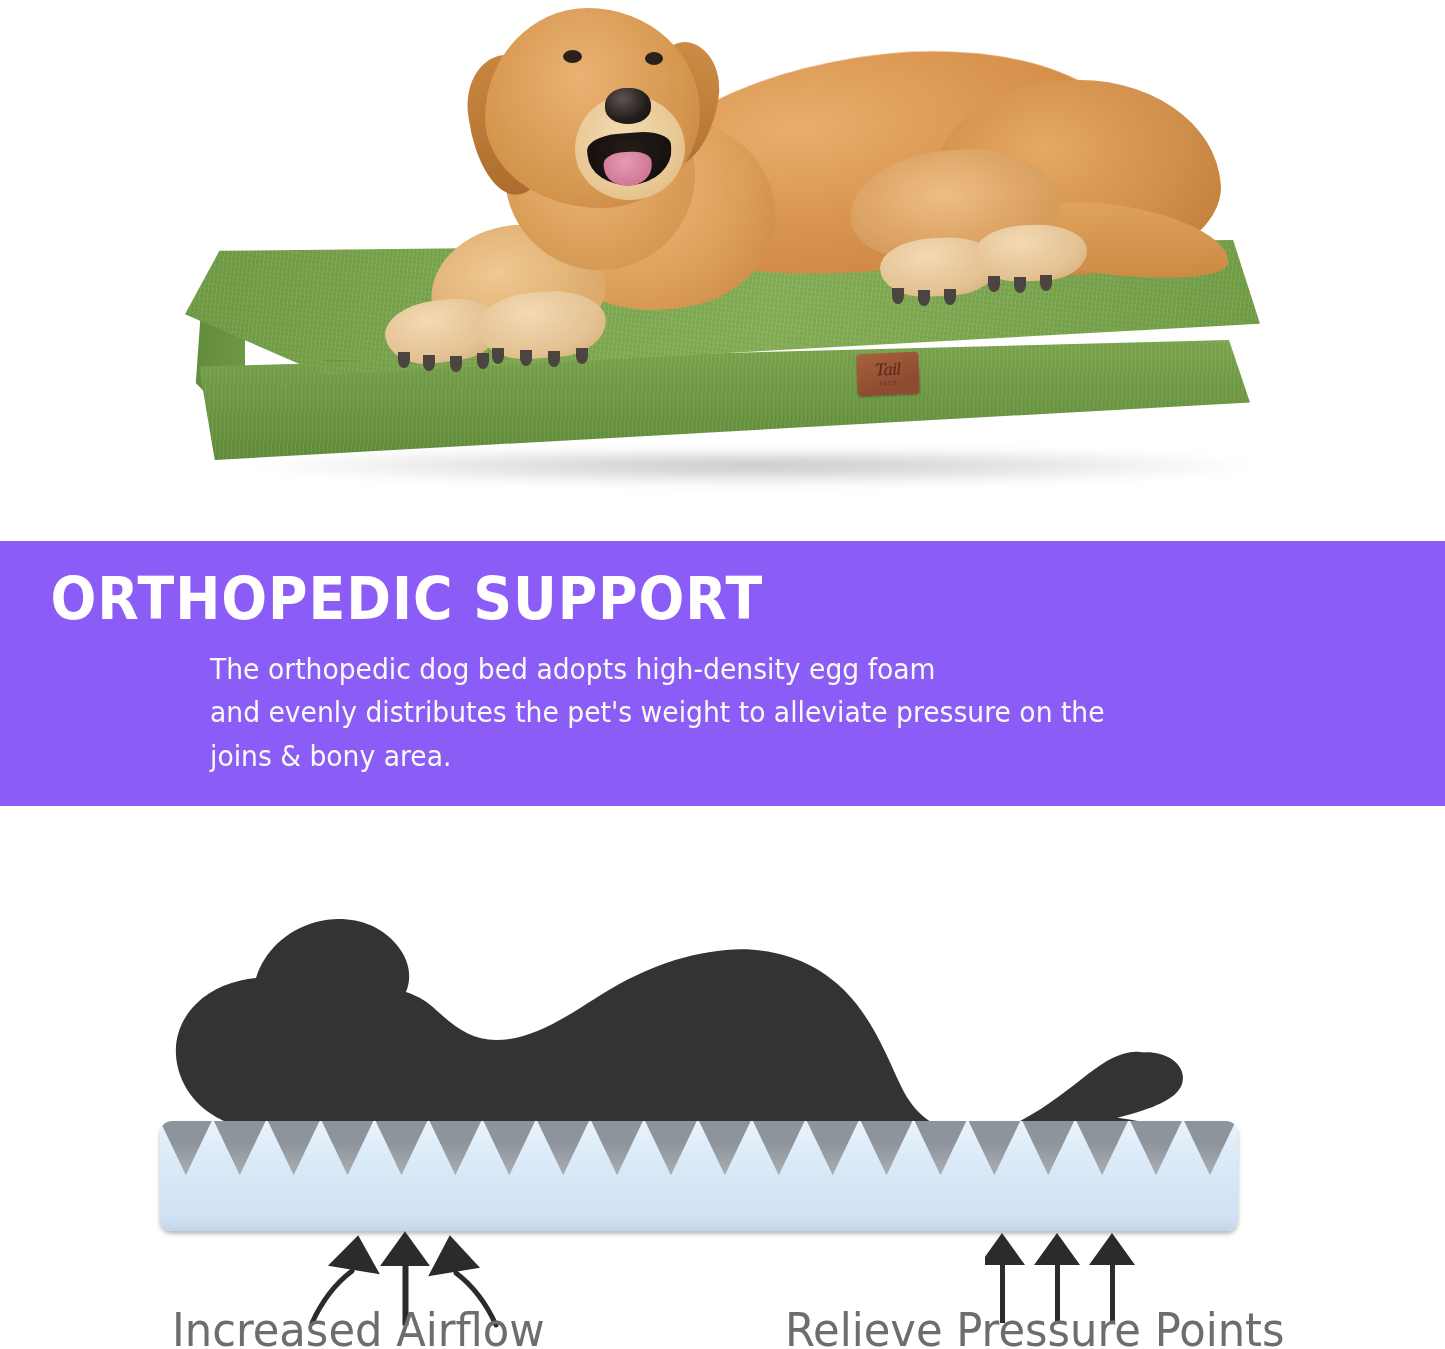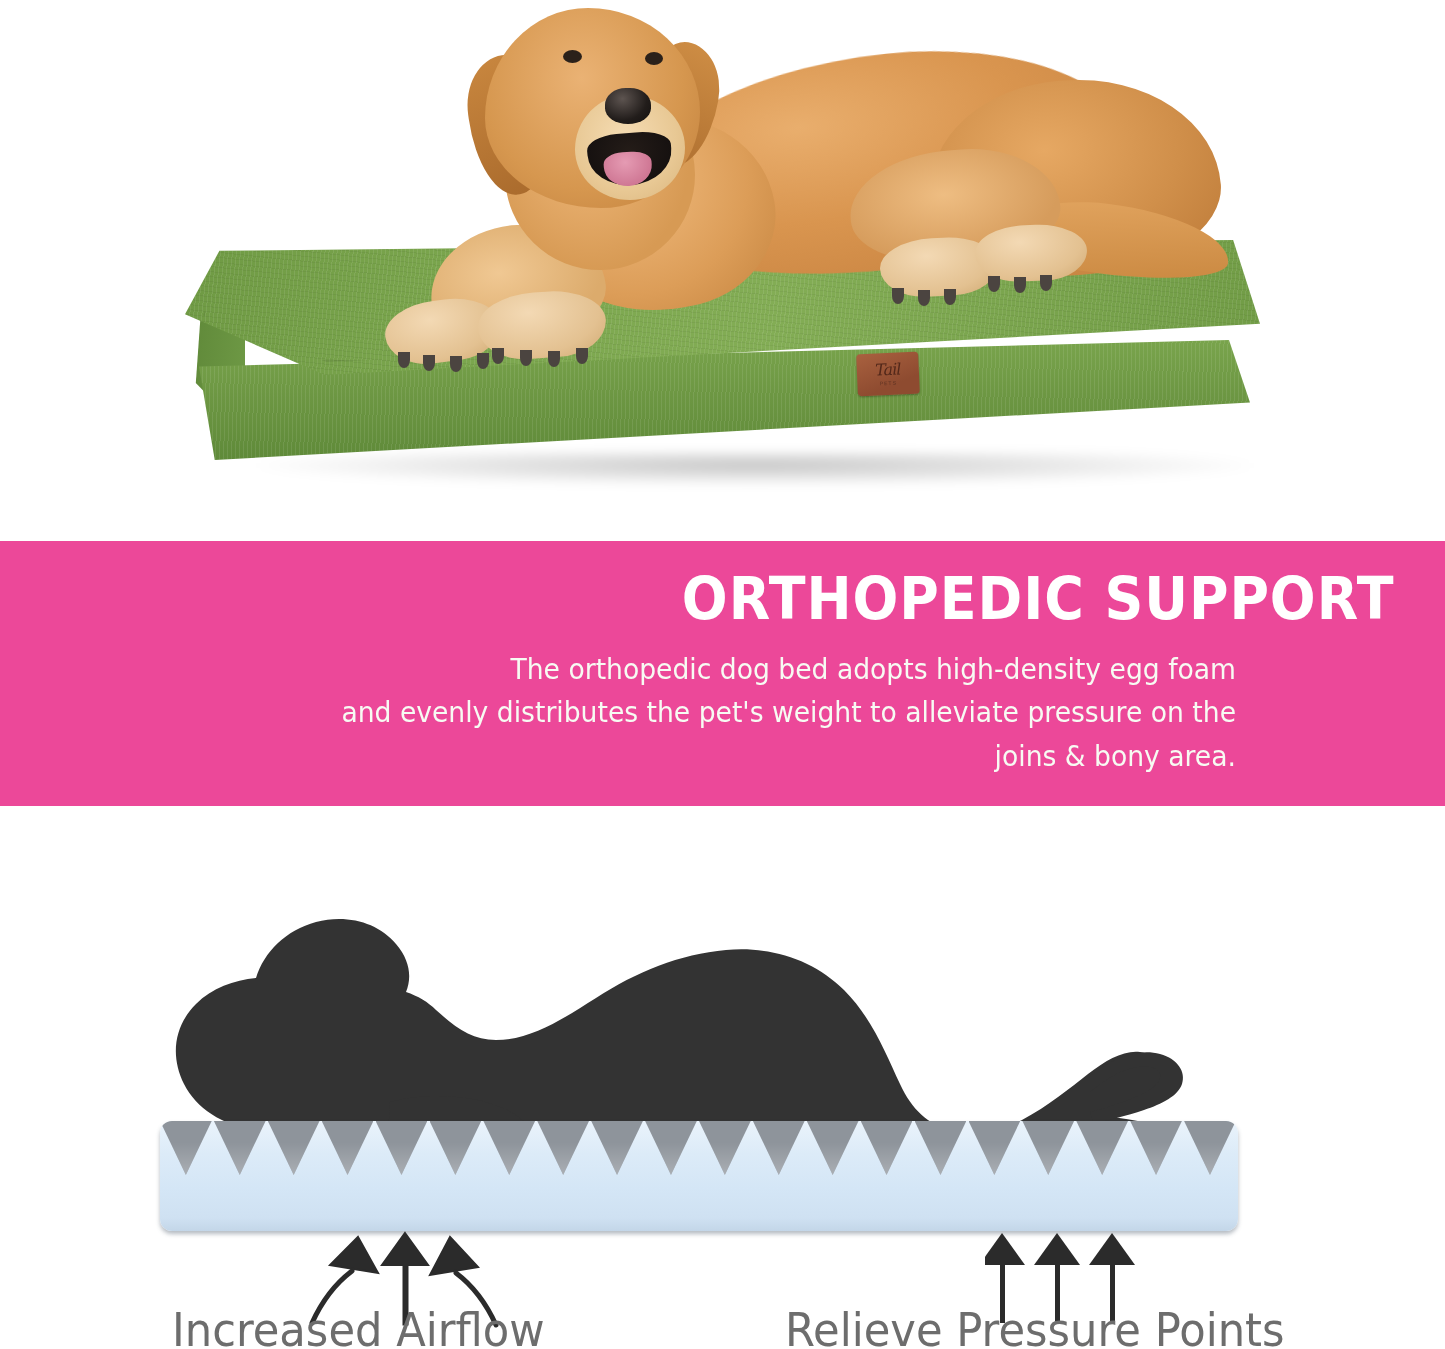--- a/index.html
+++ b/index.html
@@ -179,22 +179,22 @@
   .leg-fur-b { left:850px; top:150px; width:210px; height:110px;
     background: radial-gradient(ellipse at 45% 40%, #eebd82, #d69c5c 70%);
     border-radius:50% 45% 42% 42% / 55% 58% 42% 42%; transform:rotate(-4deg); }
   .nail { position:absolute; width:12px; height:16px; background:#4b4440; border-radius:0 0 50% 50%; }
 
   
   #green-banner {
     position: absolute;
     left: 0; top: 541px;
     width: 1445px; height: 265px;
-    background: #ec4899;
-    text-align: right;
+    background: #8b5cf6;
+    text-align: left;
     box-sizing: border-box;
   }
   #banner-title {
     margin: 0;
     padding-top: 28px;
     color: #ffffff;
     font-family: "DejaVu Sans", sans-serif;
     font-weight: 700;
     font-size: 58px;
     letter-spacing: 1px;

